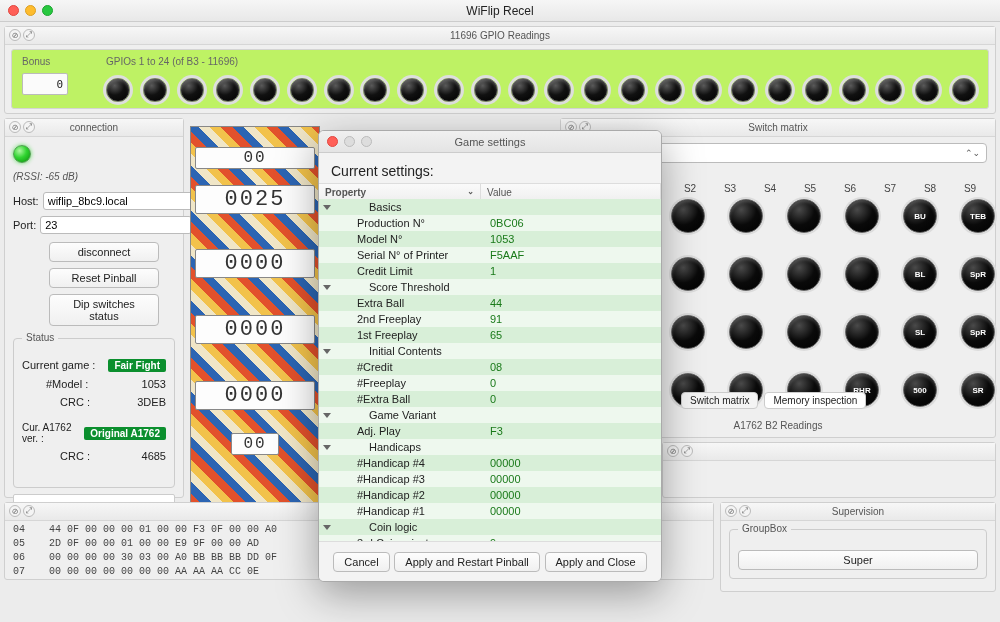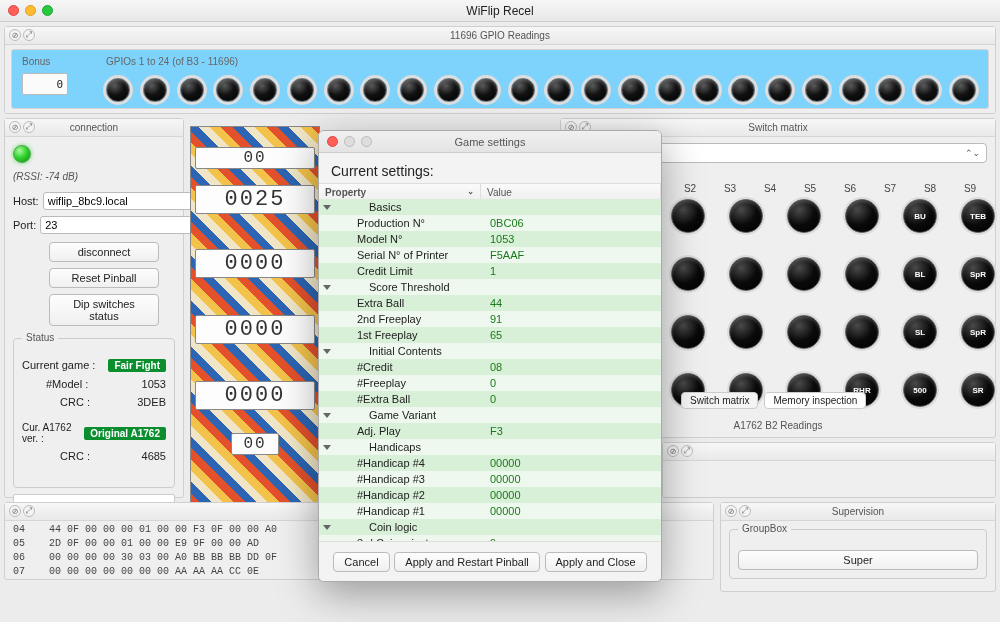--- a/index.html
+++ b/index.html
@@ -8,21 +8,21 @@
 .traffic { position: absolute; left: 8px; top: 5px; display: flex; gap: 6px; }
 .tl { width: 11px; height: 11px; border-radius: 50%; background: #ddd; border: 0.5px solid #bbb; }
 .tl.r { background:#ff5f57; border-color:#e04740;} .tl.y{background:#febc2e;border-color:#dca022;} .tl.g{background:#28c840;border-color:#1da531;}
 .mainwin { position: absolute; left: 0; right: 0; top: 22px; bottom: 0; }
 
 .panel { position: absolute; background: #efefef; border: 1px solid #cfcfcf; border-radius: 3px; }
 .panel-hdr { height: 18px; background: linear-gradient(#f7f7f7,#e9e9e9); border-bottom: 1px solid #d6d6d6; display:flex; align-items:center; justify-content:center; font-size:10px; color:#555; position:relative; }
 .dock-icons { position:absolute; left:4px; top:2px; display:flex; gap:2px; }
 .dock-i { width:12px; height:12px; border-radius:50%; background:#f4f4f4; border:1px solid #bbb; display:flex;align-items:center;justify-content:center; font-size:8px; color:#666;}
 
-.inset { background:#7dd3fc; border:1px solid #d4d4d4; border-radius:3px; }
+.inset { background:#bef264; border:1px solid #d4d4d4; border-radius:3px; }
 .bonus-box { width:76px; }
 .bonus-lbl { font-size:10px; color:#666; }
 .bonus-num { width:46px; height:22px; background:#fbfbfb; border:1px solid #bbb; border-radius:2px; margin-top:6px; display:flex; align-items:center; justify-content:flex-end; padding-right:4px; font-family: monospace; font-size:11px;}
 .gpio-lbl { position:absolute; left:100px; top:26px; font-size:10px; color:#666;}
 .led-strip { position:absolute; left:100px; right:12px; top:44px; height:32px; display:flex; justify-content:space-between; align-items:center;}
 .led { width:26px; height:26px; border-radius:50%; background: radial-gradient(circle at 35% 30%, #5a5a5a 0%, #111 45%, #000 100%); border:1px solid #777; box-shadow: inset 0 2px 3px rgba(255,255,255,0.25), 0 0 0 3px #dedede, 0 1px 1px rgba(0,0,0,0.3);}
 .led.wh { width:24px; height:24px;}
 
 .btn { background: linear-gradient(#fdfdfd,#f0f0f0); border:1px solid #bbb; border-radius:4px; padding:3px 10px; font-size:11px; color:#222; text-align:center; cursor:pointer; }
 
@@ -131,21 +131,21 @@
   <div class="panel" style="left:4px; top:96px; width:180px; height:380px;">
     <div class="panel-hdr">
       <div class="dock-icons">
           <div class="dock-i">⊘</div>
           <div class="dock-i">⤢</div>
         </div>
       <span>connection</span>
     </div>
     <div style="position:absolute; left:8px; right:8px; top:26px;">
       <div class="green-dot"></div>
-      <div style="margin-top:8px; font-style:italic; font-size:10px; color:#555;">(RSSI: -74 dB)</div>
+      <div style="margin-top:8px; font-style:italic; font-size:10px; color:#555;">(RSSI: -65 dB)</div>
       <div style="display:flex; align-items:center; gap:4px; margin-top:10px;">
         <span style="width:32px;">Host:</span>
         <input class="field" style="flex: 1 1 0%;" value="wiflip_8bc9.local">
       </div>
       <div style="display:flex; align-items:center; gap:4px; margin-top:6px;">
         <span style="width:32px;text-align:center;">Port:</span>
         <input class="field" style="flex: 1 1 0%;" value="23">
       </div>
       <div style="margin-top:8px; padding-left:36px;"><button class="btn" style="width:110px;">disconnect</button></div>
       <div style="margin-top:6px; padding-left:36px;"><button class="btn" style="width:110px;">Reset Pinball</button></div>

